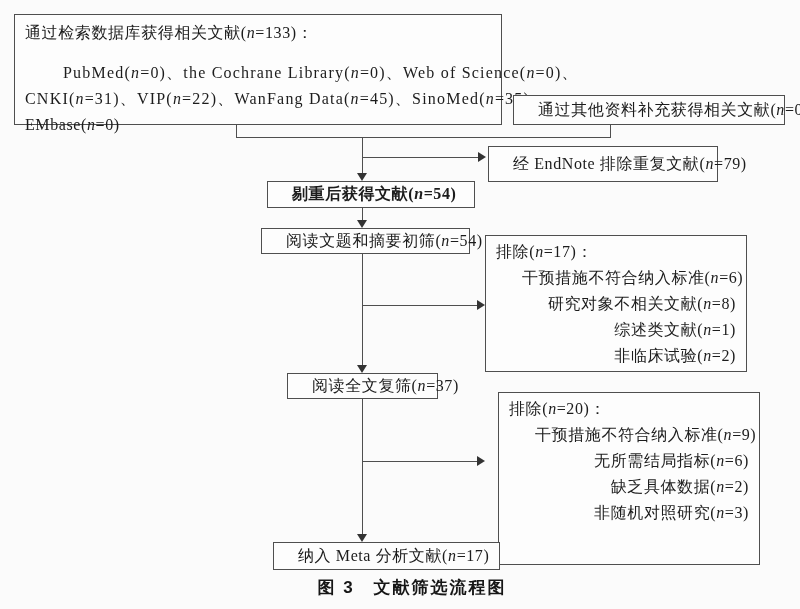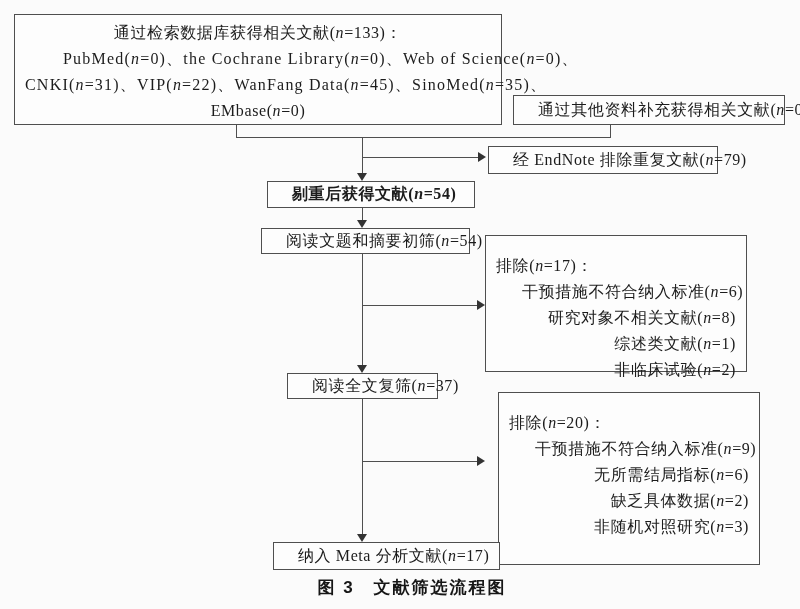--- a/index.html
+++ b/index.html
@@ -7,59 +7,59 @@
     position:relative;width:800px;height:609px;background:#fbfbfb;
     font-family:"Liberation Serif","DejaVu Serif",serif;color:#1c1c1c;overflow:hidden;
   }
   .box{
     position:absolute;border:1px solid #4f4f4f;background:#fdfdfd;box-sizing:border-box;
     font-size:16px;letter-spacing:0.6px;white-space:nowrap;
     display:flex;align-items:center;padding:0 24px;
   }
   .box i{font-style:italic;}
   .box-multi{display:block;padding:5px 10px;line-height:26px;}
-  .box-multi .ln2{padding-left:38px;letter-spacing:1.2px;}
+  .box-multi .ln2{padding-left:38px;letter-spacing:1.2px;margin-top:14px;}
   .box-multi .ln3{letter-spacing:1.2px;}
-  .box-excl{display:block;padding:17px 10px;line-height:26px;}
+  .box-excl{display:block;padding:3px 10px;line-height:26px;}
   .box-excl .item{padding-left:26px;text-align:right;}
   .hline{position:absolute;height:1px;background:#4f4f4f;}
   .vline{position:absolute;width:1px;background:#4f4f4f;}
   .arr-down{position:absolute;width:0;height:0;border-left:5px solid transparent;border-right:5px solid transparent;border-top:8px solid #333;}
   .arr-right{position:absolute;width:0;height:0;border-top:5px solid transparent;border-bottom:5px solid transparent;border-left:8px solid #333;}
   .caption{
     position:absolute;left:212px;top:576px;width:400px;text-align:center;
     font-family:"Liberation Sans","DejaVu Sans",sans-serif;font-weight:bold;
     font-size:17px;letter-spacing:2px;color:#161616;
   }
 </style>
 </head>
 <body>
 
 <div id="canvas">
 
-  <div class="box box-multi" style="left:14px;top:14px;width:488px;height:111px;text-align:center;">
+  <div class="box box-multi" style="left:14px;top:14px;width:488px;height:111px;">
     <div class="ln1">通过检索数据库获得相关文献(<i>n</i>=133)：</div>
     <div class="ln2">PubMed(<i>n</i>=0)、the Cochrane Library(<i>n</i>=0)、Web of Science(<i>n</i>=0)、</div>
     <div class="ln3">CNKI(<i>n</i>=31)、VIP(<i>n</i>=22)、WanFang Data(<i>n</i>=45)、SinoMed(<i>n</i>=35)、</div>
     <div class="ln4">EMbase(<i>n</i>=0)</div>
   </div>
 
   <div class="box" style="left:513px;top:95px;width:272px;height:30px;">
     <span>通过其他资料补充获得相关文献(<i>n</i>=0)</span>
   </div>
 
   <div class="vline" style="left:236px;top:125px;height:13px;"></div>
   <div class="vline" style="left:610px;top:125px;height:13px;"></div>
   <div class="hline" style="left:236px;top:137px;width:375px;"></div>
   <div class="vline" style="left:362px;top:137px;height:37px;"></div>
   <div class="arr-down" style="left:357px;top:173px;"></div>
 
   <div class="hline" style="left:362px;top:157px;width:117px;"></div>
   <div class="arr-right" style="left:478px;top:152px;"></div>
-  <div class="box" style="left:488px;top:146px;width:230px;height:28px;">
+  <div class="box" style="left:488px;top:146px;width:230px;height:36px;">
     <span>经 EndNote 排除重复文献(<i>n</i>=79)</span>
   </div>
 
   <div class="box" style="left:267px;top:181px;width:208px;height:27px;font-weight:bold;">
     <span>剔重后获得文献(<i>n</i>=54)</span>
   </div>
 
   <div class="vline" style="left:362px;top:208px;height:13px;"></div>
   <div class="arr-down" style="left:357px;top:220px;"></div>
 

